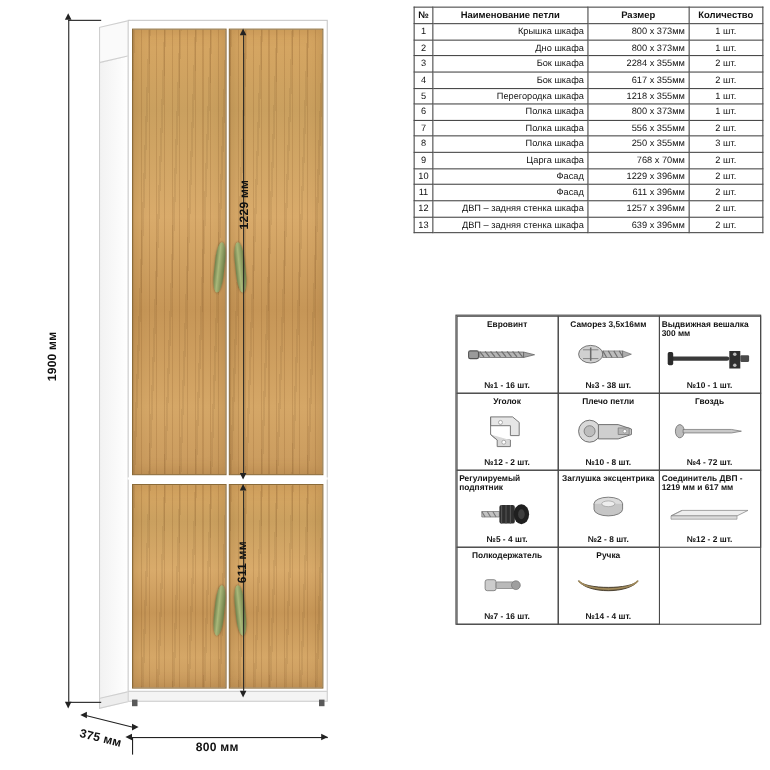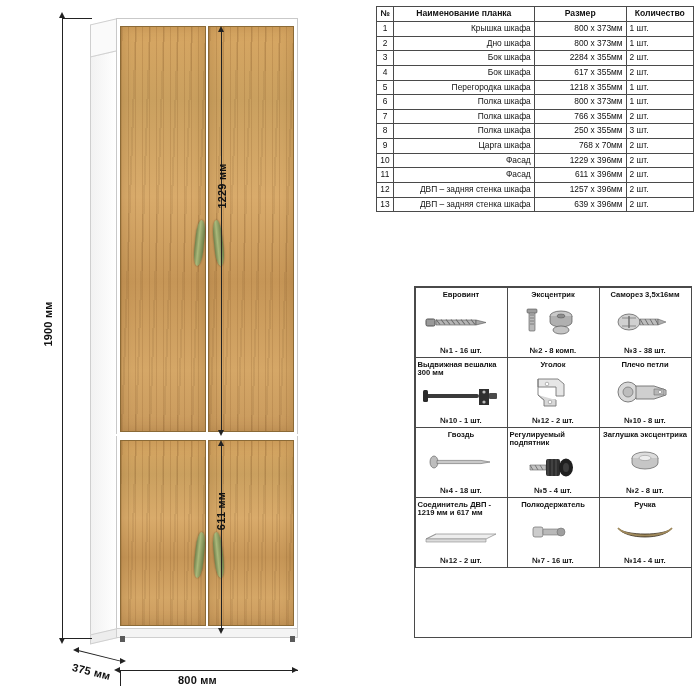--- a/index.html
+++ b/index.html
@@ -112,21 +112,21 @@
     border: 1px solid #4a4a4a;
     padding: 2px 3px;
     color: #111;
     line-height: 1.15;
     vertical-align: middle;
   }
   .parts-table thead th { font-weight: bold; text-align: center; font-size: 8.6px; }
   .c-num { width: 16px; text-align: center; }
   .c-name { width: 138px; text-align: right; }
   .c-size { width: 90px; text-align: right; }
-  .c-qty { width: 66px; }
+  .c-qty { width: 66px; text-align: center; }
 
   
   .hw-grid {
     position: absolute; left: 414px; top: 286px; width: 278px;
     border: 1px solid #4a4a4a;
     display: grid;
     grid-template-columns: repeat(3, 1fr);
     grid-auto-rows: 70px;
     background: #fff;
   }
@@ -209,21 +209,21 @@
       <div class="arrow arr-left" style="left:73px; top:647px;"></div>
       <div class="arrow arr-right" style="left:120px; top:658px;"></div>
       <div class="dim-label" style="left:74px; top:661px; transform:rotate(14deg); transform-origin:left top;">375 мм</div>
     </div>
   </div>
 
   <table class="parts-table">
     <thead>
       <tr>
         <th class="c-num">№</th>
-        <th class="c-name">Наименование планка</th>
+        <th class="c-name">Наименование петли</th>
         <th class="c-size">Размер</th>
         <th class="c-qty">Количество</th>
       </tr>
     </thead>
     <tbody>
       <tr>
         <td class="c-num">1</td>
         <td class="c-name">Крышка шкафа</td>
         <td class="c-size">800 х 373мм</td>
         <td class="c-qty">1 шт.</td>
@@ -254,21 +254,21 @@
       </tr>
       <tr>
         <td class="c-num">6</td>
         <td class="c-name">Полка шкафа</td>
         <td class="c-size">800 х 373мм</td>
         <td class="c-qty">1 шт.</td>
       </tr>
       <tr>
         <td class="c-num">7</td>
         <td class="c-name">Полка шкафа</td>
-        <td class="c-size">766 х 355мм</td>
+        <td class="c-size">556 х 355мм</td>
         <td class="c-qty">2 шт.</td>
       </tr>
       <tr>
         <td class="c-num">8</td>
         <td class="c-name">Полка шкафа</td>
         <td class="c-size">250 х 355мм</td>
         <td class="c-qty">3 шт.</td>
       </tr>
       <tr>
         <td class="c-num">9</td>
@@ -311,35 +311,20 @@
         <svg width="74" height="18" viewBox="0 0 74 18">
           <rect x="2" y="6" width="9" height="7" rx="1.5" fill="#9a9a9a" stroke="#555"></rect>
           <path d="M12 7 h40 v5 h-40z" fill="#b5b5b5" stroke="#555" stroke-width=".6"></path>
           <path d="M12 6.5 l4 5 M17 6.5 l4 5 M22 6.5 l4 5 M27 6.5 l4 5 M32 6.5 l4 5 M37 6.5 l4 5 M42 6.5 l4 5 M47 6.5 l4 5" stroke="#6e6e6e" stroke-width="1.1"></path>
           <path d="M52 7 l10 2.5 -10 2.5z" fill="#a8a8a8" stroke="#555" stroke-width=".6"></path>
         </svg>
       </div>
       <div class="hw-code">№1 - 16 шт.</div>
     </div>
 
-    <div class="hw-cell">
-      <div class="hw-title">Эксцентрик</div>
-      <div class="hw-art">
-        <svg width="64" height="30" viewBox="0 0 64 30">
-          <rect x="8" y="4" width="6" height="20" rx="1" fill="#b9b9b9" stroke="#555" stroke-width=".6"></rect>
-          <rect x="6" y="2" width="10" height="4" rx="1" fill="#9d9d9d" stroke="#555" stroke-width=".6"></rect>
-          <path d="M9 8 h4 M9 11 h4 M9 14 h4 M9 17 h4" stroke="#6f6f6f" stroke-width=".8"></path>
-          <ellipse cx="40" cy="9" rx="11" ry="5" fill="#c9c9c9" stroke="#555" stroke-width=".7"></ellipse>
-          <path d="M29 9 v6 a11 5 0 0 0 22 0 V9" fill="#b0b0b0" stroke="#555" stroke-width=".7"></path>
-          <ellipse cx="40" cy="9" rx="4" ry="2" fill="#8d8d8d" stroke="#4f4f4f" stroke-width=".5"></ellipse>
-          <ellipse cx="40" cy="23" rx="8" ry="4" fill="#c4c4c4" stroke="#555" stroke-width=".7"></ellipse>
-        </svg>
-      </div>
-      <div class="hw-code">№2 - 8 комп.</div>
-    </div>
 
     <div class="hw-cell">
       <div class="hw-title">Саморез 3,5х16мм</div>
       <div class="hw-art">
         <svg width="58" height="22" viewBox="0 0 58 22">
           <ellipse cx="13" cy="11" rx="11" ry="8" fill="#d0d0d0" stroke="#555" stroke-width=".7"></ellipse>
           <path d="M6 7 h14 M6 15 h14" stroke="#7a7a7a" stroke-width=".8"></path>
           <path d="M13 5 v12" stroke="#6a6a6a" stroke-width="1.4"></path>
           <path d="M24 8 h18 v6 h-18z" fill="#bdbdbd" stroke="#555" stroke-width=".5"></path>
           <path d="M24 8 l3.5 6 M29 8 l3.5 6 M34 8 l3.5 6 M39 8 l3.5 6" stroke="#6e6e6e" stroke-width="1"></path>
@@ -393,21 +378,21 @@
     </div>
 
     <div class="hw-cell">
       <div class="hw-title">Гвоздь</div>
       <div class="hw-art">
         <svg width="66" height="16" viewBox="0 0 66 16">
           <ellipse cx="6" cy="8" rx="4" ry="6" fill="#bdbdbd" stroke="#666" stroke-width=".7"></ellipse>
           <path d="M9 6.4 h44 l9 1.6 -9 1.6 H9z" fill="#c9c9c9" stroke="#666" stroke-width=".6"></path>
         </svg>
       </div>
-      <div class="hw-code">№4 - 18 шт.</div>
+      <div class="hw-code">№4 - 72 шт.</div>
     </div>
 
     <div class="hw-cell">
       <div class="hw-title">Регулируемый подпятник</div>
       <div class="hw-art">
         <svg width="58" height="30" viewBox="0 0 58 30">
           <path d="M6 13 h16 v5 h-16z" fill="#c2c2c2" stroke="#666" stroke-width=".6"></path>
           <path d="M6 13 l3 5 M11 13 l3 5 M16 13 l3 5" stroke="#777" stroke-width="1"></path>
           <rect x="22" y="7" width="14" height="17" rx="2" fill="#2e2e2e"></rect>
           <path d="M24 7 v17 M28 7 v17 M32 7 v17" stroke="#555" stroke-width="1"></path>

